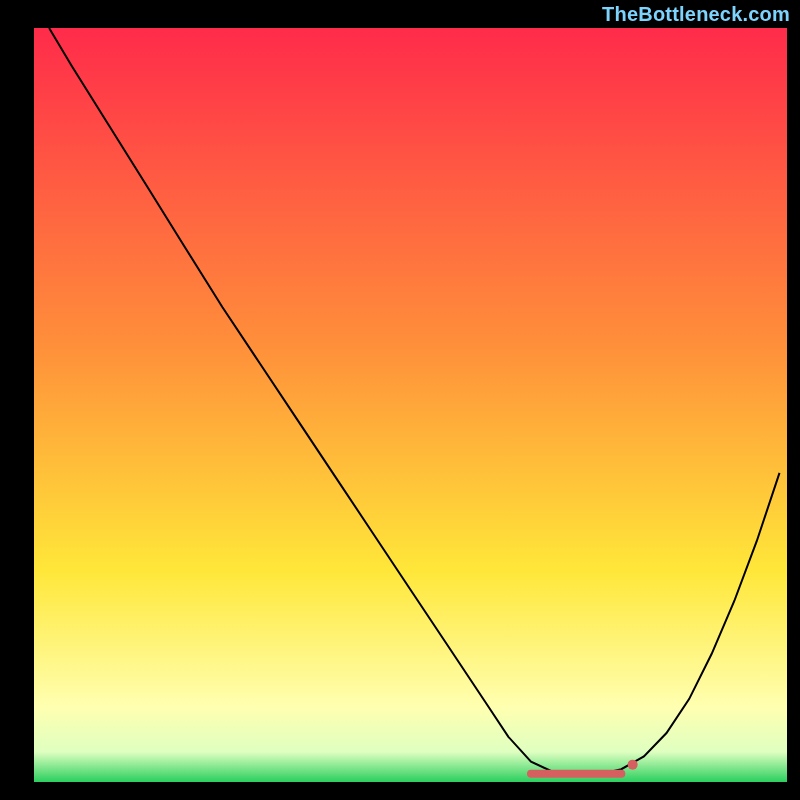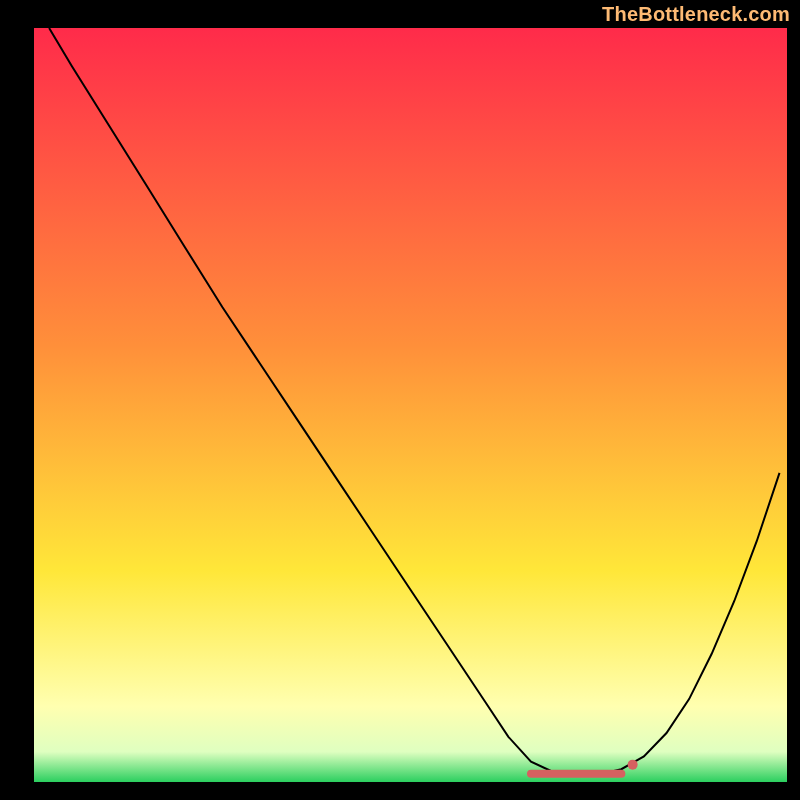--- a/index.html
+++ b/index.html
@@ -14,21 +14,21 @@
   .frame {
     position: relative;
     width: 800px;
     height: 800px;
     background: #000;
   }
   .watermark {
     position: absolute;
     top: 3px;
     right: 10px;
-    color: #fdba74;
+    color: #7dd3fc;
     font-size: 20px;
     font-weight: bold;
     letter-spacing: 0.2px;
     z-index: 5;
   }
   .plot {
     position: absolute;
   }
 </style>
 </head>

